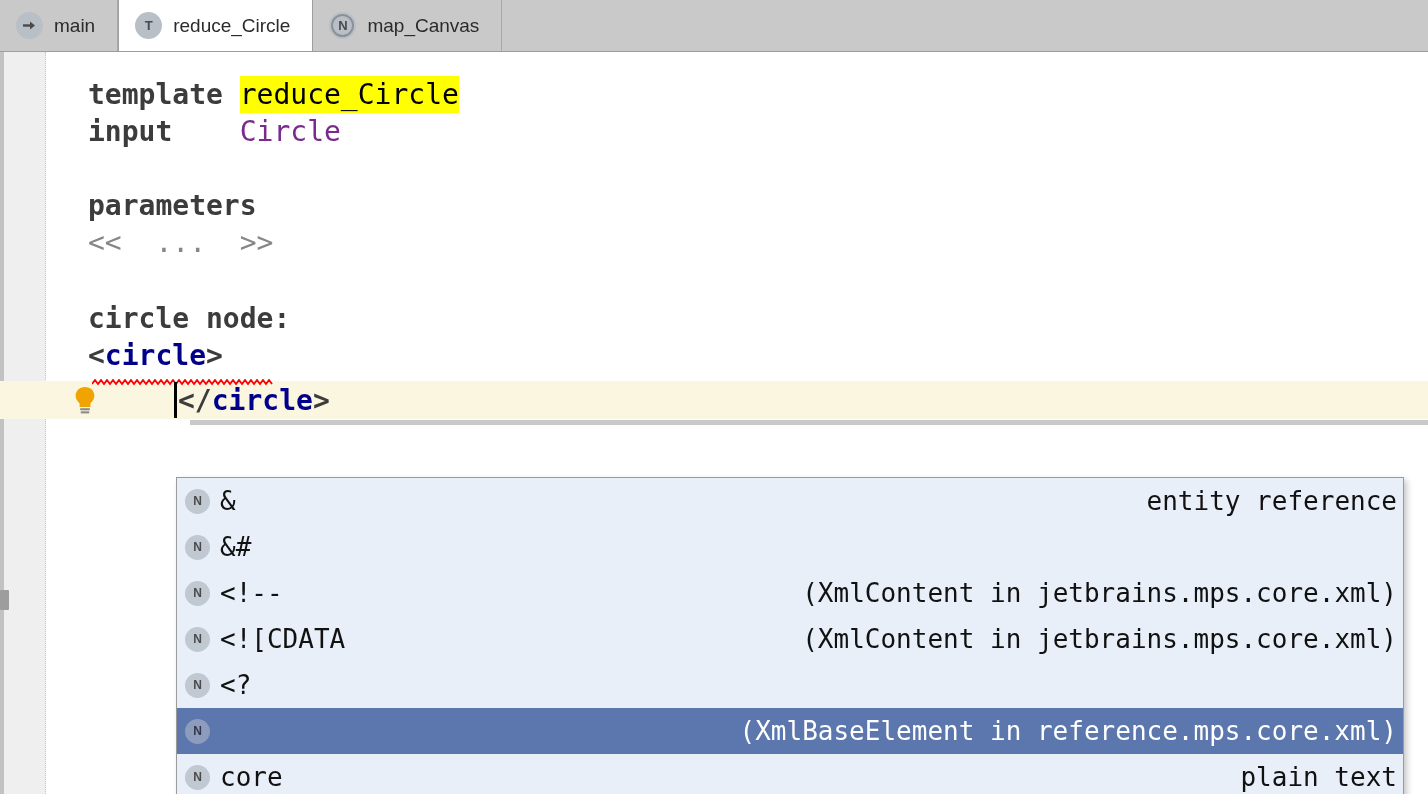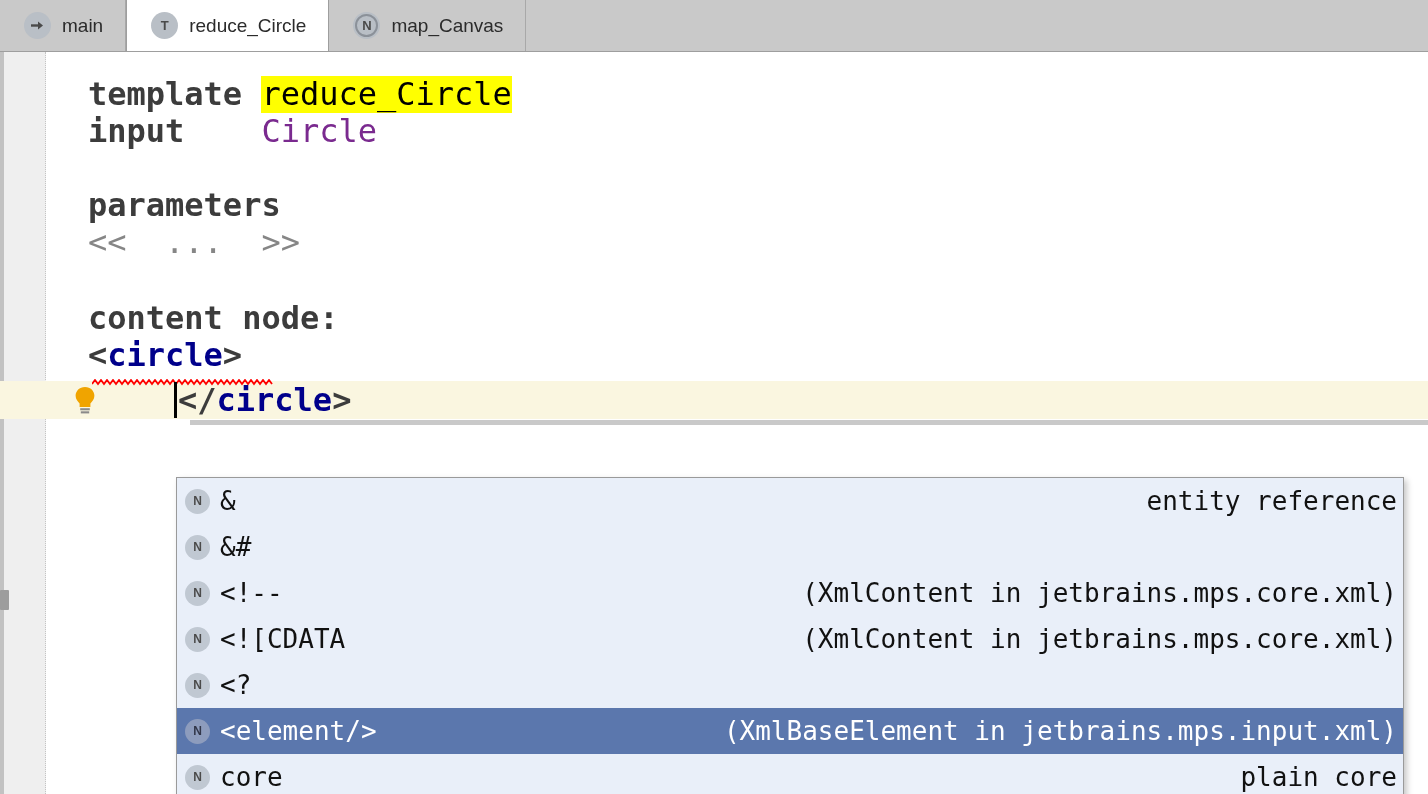--- a/index.html
+++ b/index.html
@@ -25,21 +25,21 @@
     box-sizing: border-box;
     display: flex;
     align-items: flex-end;
     border-bottom: 1px solid #9e9e9e;
   }
   .tab {
     height: 51px;
     display: flex;
     align-items: center;
     gap: 11px;
-    padding: 0 22px 0 24px;
+    padding: 0 22px 0 16px;
     box-sizing: border-box;
     font-size: 19px;
     color: #2b2b2b;
     background: #c9c9c9;
     border-right: 1px solid #a8a8a8;
     cursor: default;
     white-space: nowrap;
   }
   .tab.active {
     background: #ffffff;
@@ -104,21 +104,21 @@
     border-radius: 1px;
   }
 
   
   #code {
     position: absolute;
     left: 46px; top: 0;
     width: 1382px;
     height: 618px;
     font-family: "DejaVu Sans Mono", "Liberation Mono", monospace;
-    font-size: 32px;
+    font-size: 28px;
     line-height: 37px;
     color: #2b2b2b;
   }
   .line {
     position: absolute;
     left: 0;
     height: 37px;
     white-space: pre;
     display: flex;
     align-items: center;
@@ -286,21 +286,21 @@
 
     <div class="line" style="top:135px;left:42px;">
       <span class="kw">parameters</span>
     </div>
 
     <div class="line" style="top:172px;left:42px;">
       <span class="muted">&lt;&lt;  ...  &gt;&gt;</span>
     </div>
 
     <div class="line" style="top:248px;left:42px;">
-      <span class="kw">content node:</span>
+      <span class="kw">circle node:</span>
     </div>
 
     <div class="line" style="top:285px;left:42px;">
       <span class="brk">&lt;</span><span class="tag">circle</span><span class="brk">&gt;</span>
     </div>
 
     <div class="line" style="top:330px;left:132px;">
       <span class="brk">&lt;/</span><span class="tag">circle</span><span class="brk">&gt;</span>
     </div>
 
@@ -336,27 +336,26 @@
     </div>
 
     <div class="pop-row">
       <span class="pop-icon">N</span>
       <span class="pop-main">&lt;?</span>
       <span class="pop-spacer"></span>
     </div>
 
     <div class="pop-row selected">
       <span class="pop-icon">N</span>
-      <span class="pop-main">&lt;element/&gt;</span>
-      <span class="pop-spacer"></span>
-      <span class="pop-right">(XmlBaseElement in jetbrains.mps.input.xml)</span>
+      <span class="pop-spacer"></span>
+      <span class="pop-right">(XmlBaseElement in reference.mps.core.xml)</span>
     </div>
 
     <div class="pop-row">
       <span class="pop-icon">N</span>
       <span class="pop-main">core</span>
       <span class="pop-spacer"></span>
-      <span class="pop-right">plain core</span>
+      <span class="pop-right">plain text</span>
     </div>
 
   </div>
 
 </div>
 
 </body></html>

